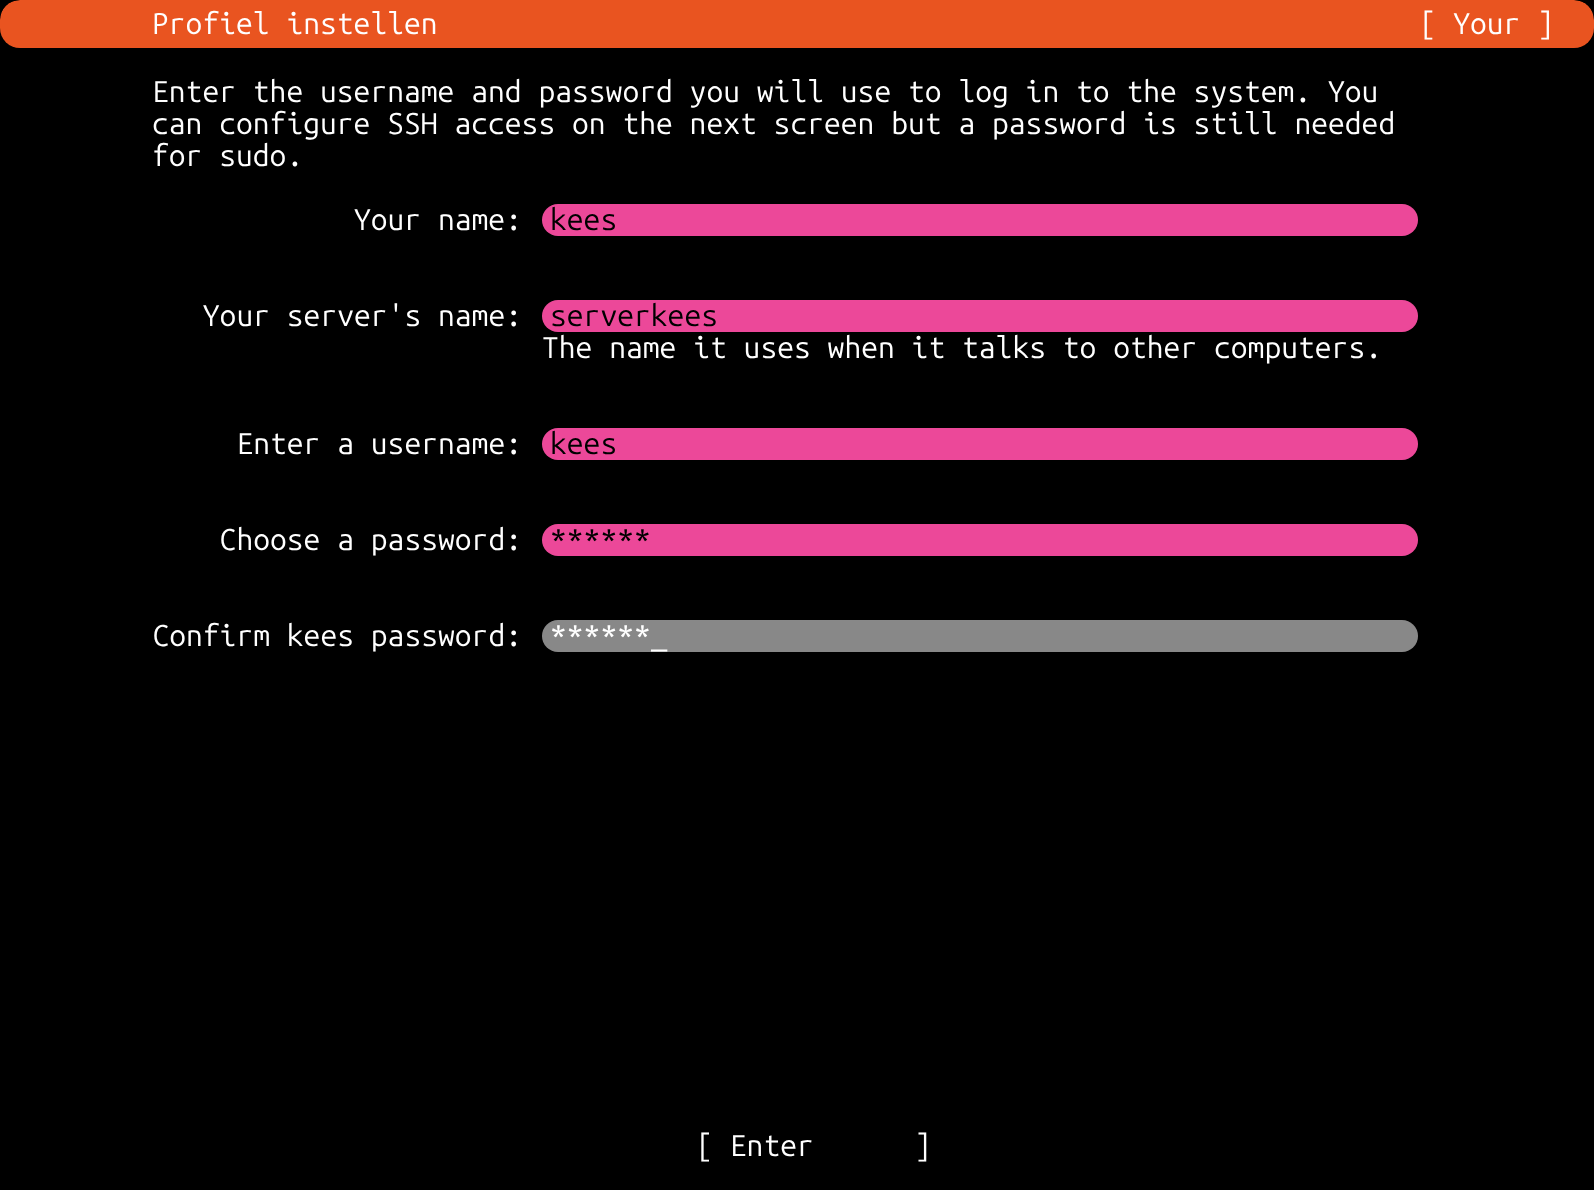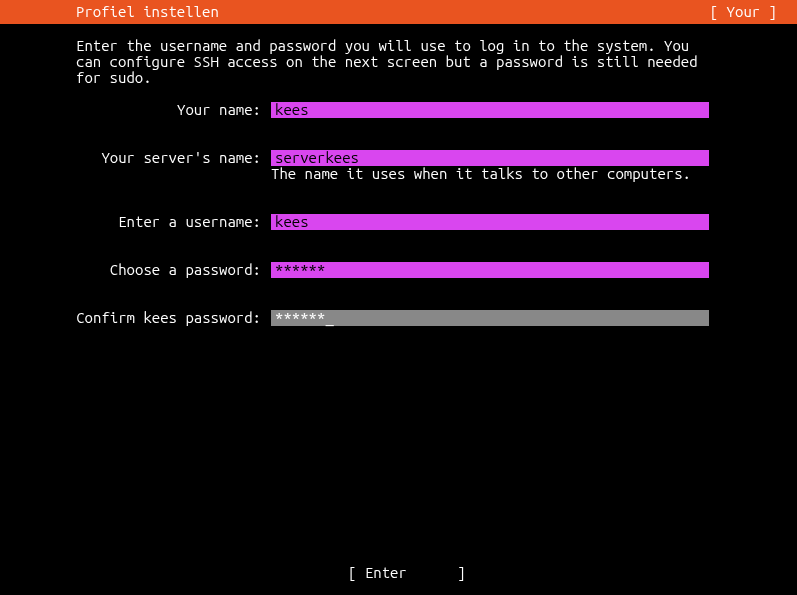--- a/index.html
+++ b/index.html
@@ -1,18 +1,19 @@
 <!DOCTYPE html>
 <html><head>
   <meta charset="utf-8">
   <style>
     * {
       margin: 0;
       padding: 0;
       box-sizing: border-box;
+      border-radius: 10px;
     }
     body {
       background: #000;
       font-family: "Ubuntu Mono", "DejaVu Sans Mono", "Consolas", monospace;
       font-size: 15px;
       color: #fff;
       width: 797px;
       height: 595px;
       overflow: hidden;
       position: relative;
@@ -54,21 +55,21 @@
       text-align: right;
       padding-right: 10px;
       color: #fff;
       white-space: pre;
       line-height: 16px;
     }
     .input-col {
       flex: 1;
     }
     .text-input {
-      background: #d946ef;
+      background: #ec4899;
       color: #000;
       padding: 0 4px;
       height: 16px;
       line-height: 16px;
       width: 100%;
       font-family: inherit;
       font-size: inherit;
       white-space: pre;
     }
     .text-input.active {

